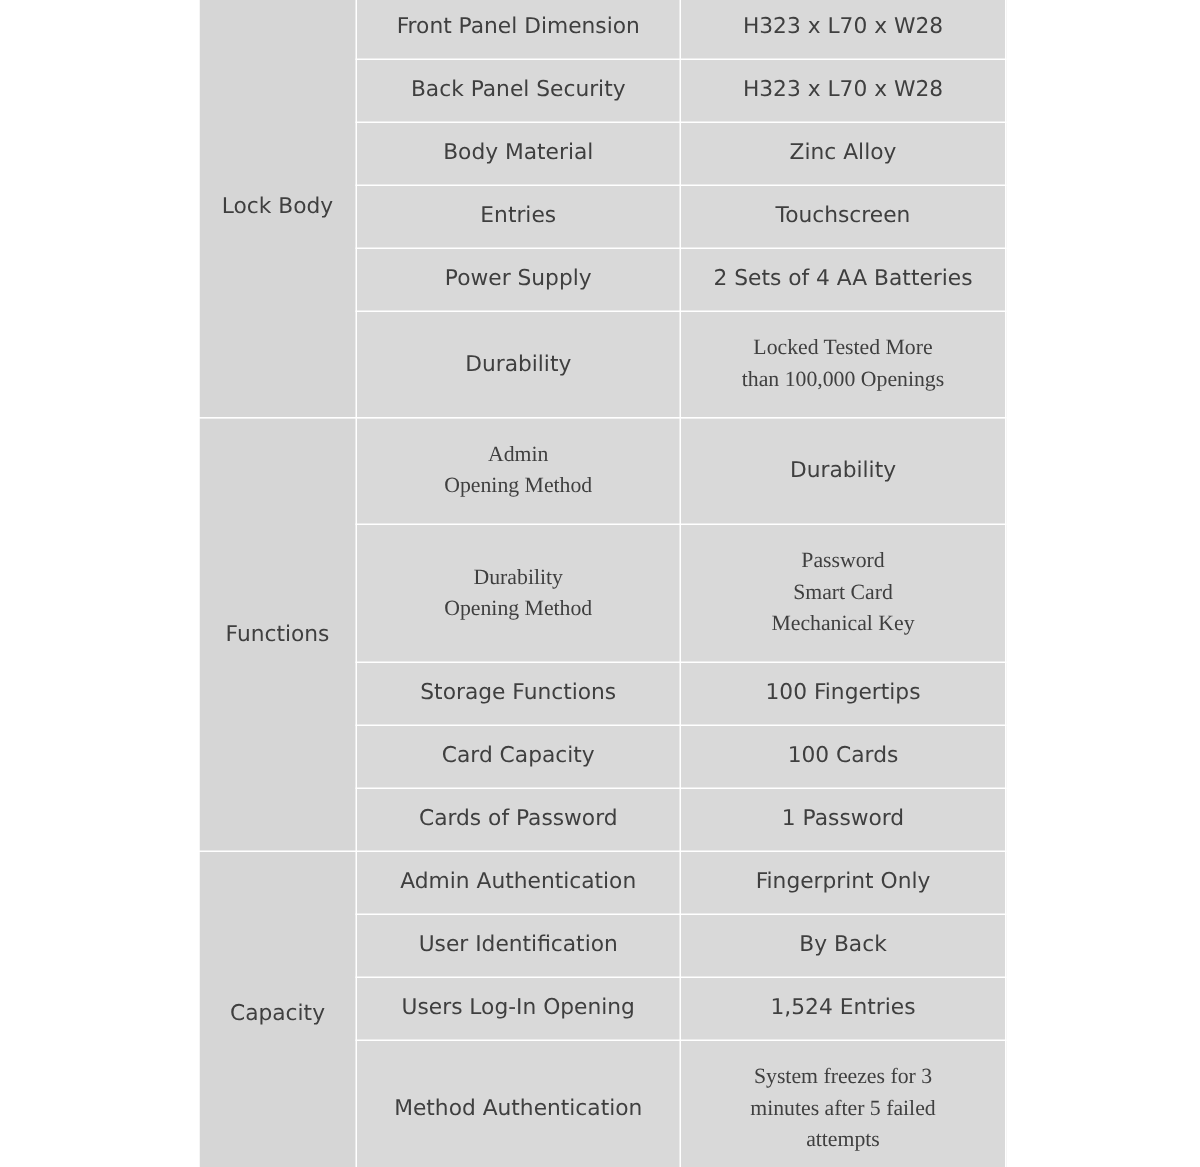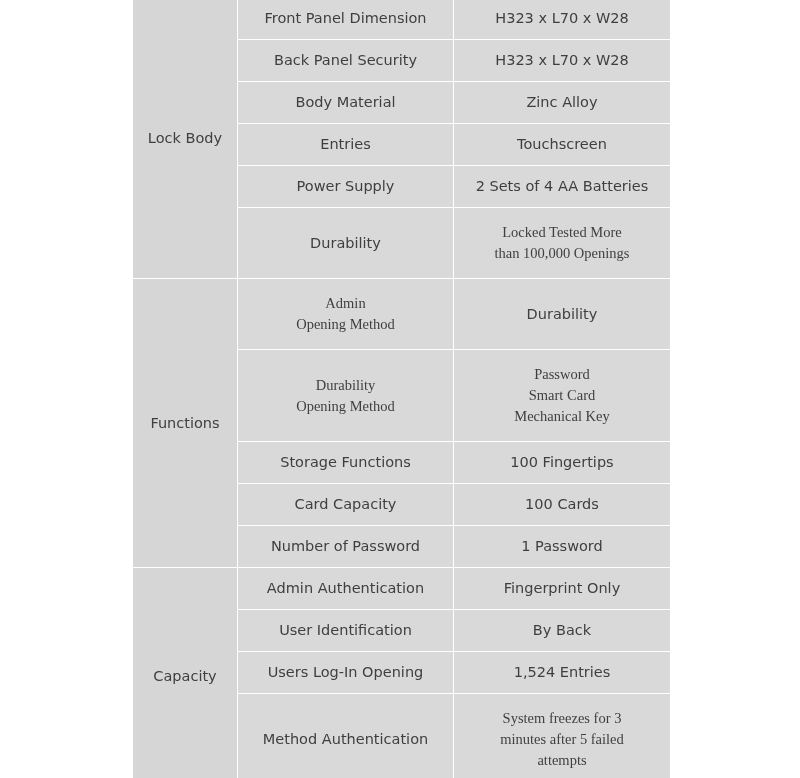--- a/index.html
+++ b/index.html
@@ -198,21 +198,21 @@
           </td>
           <td class="value">
             <span class="cellpad">
               <span class="line">100 Cards</span>
             </span>
           </td>
         </tr>
         <tr>
           <td class="label">
             <span class="cellpad">
-              <span class="line">Number of Password</span>
+              <span class="line">Cards of Password</span>
             </span>
           </td>
           <td class="value">
             <span class="cellpad">
               <span class="line">1 Password</span>
             </span>
           </td>
         </tr>
         <tr>
           <td class="group" rowspan="4">

